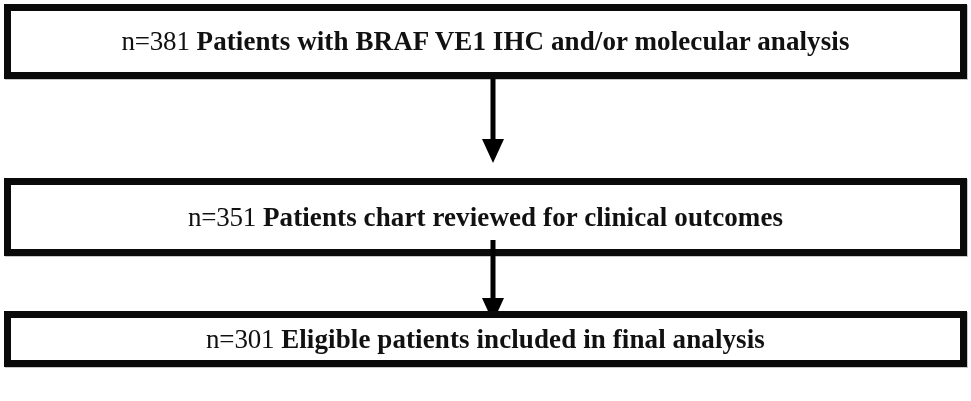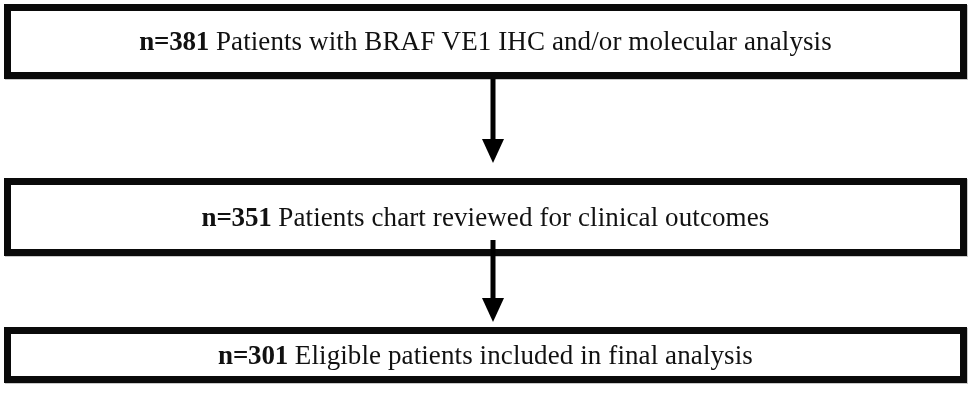--- a/index.html
+++ b/index.html
@@ -36,33 +36,33 @@
 
   .node-text {
     font-size: 27px;
     line-height: 1.05;
     color: #111111;
     white-space: nowrap;
     letter-spacing: 0.1px;
   }
 
   .node-text .lead {
-    font-weight: bold;
+    font-weight: normal;
     letter-spacing: -0.2px;
     margin-top: 31px;
   }
 
   .node-text .rest {
-    font-weight: normal;
+    font-weight: bold;
   }
 
   
   #box-1 { top: 4px;   height: 75px; }
   #box-2 { top: 178px; height: 78px; }
-  #box-3 { top: 327px; height: 56px; }
+  #box-3 { top: 311px; height: 56px; }
 
   
   .connector {
     position: absolute;
     left: 481px;
     width: 24px;
   }
   #connector-1 { top: 79px;  height: 84px; }
   #connector-2 { top: 240px; height: 82px; }
 

